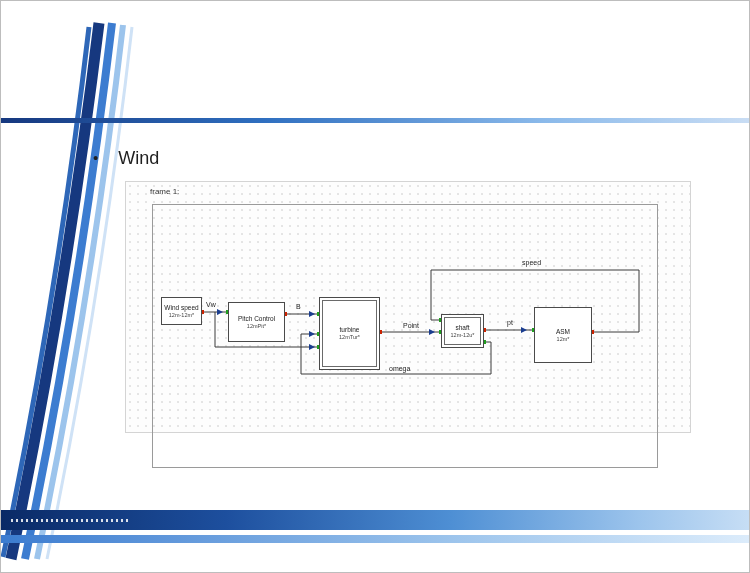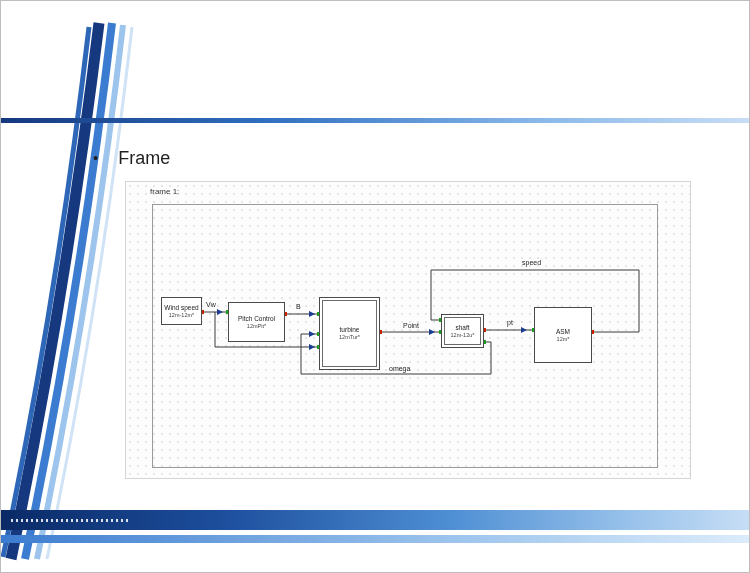--- a/index.html
+++ b/index.html
@@ -11,21 +11,21 @@
   .toprule{
     position:absolute;left:0;top:117px;width:750px;height:5px;
     background:linear-gradient(90deg,#16387f 0%,#2f6fc0 35%,#8ab9ea 72%,#c9ddf4 100%);
   }
   .title{position:absolute;left:145px;top:80px;font-size:23px;color:#1a1a1a;letter-spacing:.2px;}
   .bullet-row{position:absolute;left:92px;top:145px;display:flex;gap:20px;color:#1f1f1f;}
   .bullet{font-size:15px;line-height:24px;}
   .bullet-text{font-size:18px;line-height:24px;}
 
   .diagram{
-    position:absolute;left:124px;top:180px;width:566px;height:298px;
+    position:absolute;left:124px;top:180px;width:566px;height:252px;
     background-color:#fdfdfd;border:1px solid #d4d4d4;
     background-image:radial-gradient(circle,#c8c8c8 0.6px,transparent 0.8px);
     background-size:8px 8px;box-sizing:border-box;
   }
   .frame-label{position:absolute;left:24px;top:5px;font-size:8px;color:#333;}
   .frame-rect{position:absolute;left:26px;top:22px;width:504px;height:262px;border:1px solid #9a9a9a;}
   .wires{position:absolute;left:0;top:0;}
   .blk{
     position:absolute;background:#ffffff;border:1px solid #4a4a4a;box-sizing:border-box;
     display:flex;flex-direction:column;align-items:center;justify-content:center;
@@ -61,21 +61,21 @@
     <path d="M111 22 Q 78 300 24 558" stroke="#3c7cd0" stroke-width="8" fill="none"></path>
     <path d="M122 24 Q 90 300 36 558" stroke="#9cc4ec" stroke-width="6" fill="none"></path>
     <path d="M131 26 Q 100 300 46 558" stroke="#cfe2f6" stroke-width="3" fill="none"></path>
   </svg>
 
   <div class="toprule"></div>
 
 
   <div class="bullet-row">
     <span class="bullet">•</span>
-    <span class="bullet-text">Frame</span>
+    <span class="bullet-text">Wind</span>
   </div>
 
   <div class="diagram">
 
     <div class="frame-label">frame 1:</div>
     <div class="frame-rect"></div>
 
     <svg class="wires" width="566" height="312" viewBox="0 0 566 312">
       <g stroke="#3a3a3a" stroke-width="1" fill="none">
         <path d="M76 130 H102"></path>

